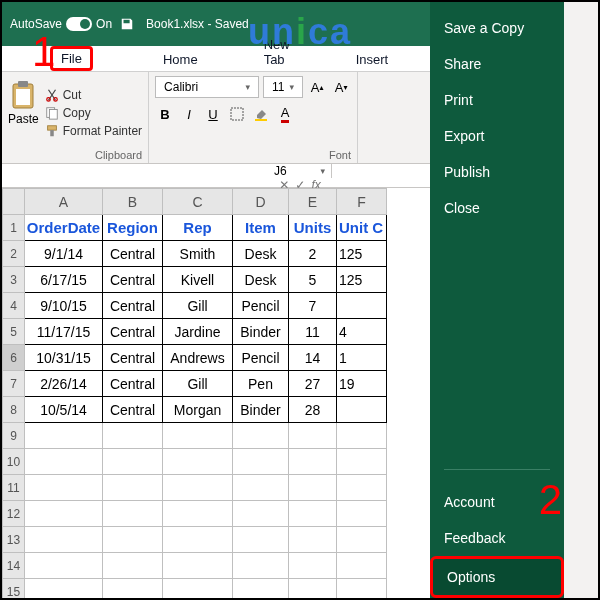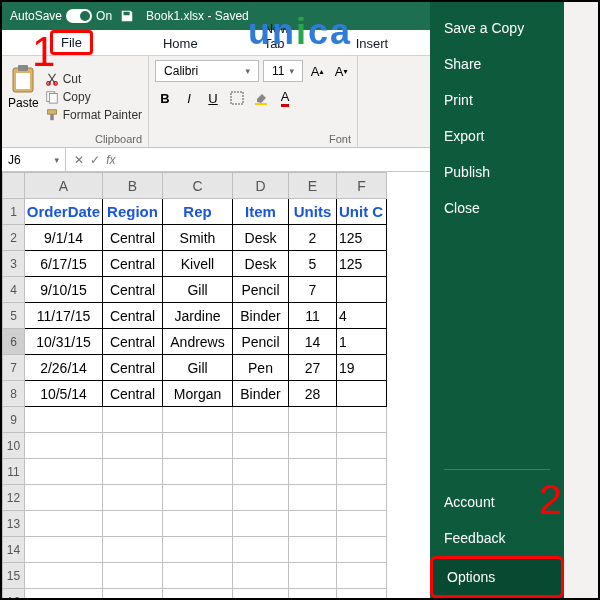--- a/index.html
+++ b/index.html
@@ -1,18 +1,18 @@
 <!DOCTYPE html>
 <html><head>
 <meta charset="utf-8">
 <style>
   * { box-sizing: border-box; margin: 0; padding: 0; font-family: 'Segoe UI', Arial, sans-serif; }
   body { width: 600px; height: 600px; overflow: hidden; background: #fff; position: relative; border: 2px solid #000; }
 
-  .titlebar { height: 28px; background: #1e6f50; color: #fff; display: flex; align-items: center; font-size: 12px; padding: 0 8px; gap: 8px; }
+  .titlebar { height: 44px; background: #1e6f50; color: #fff; display: flex; align-items: center; font-size: 12px; padding: 0 8px; gap: 8px; }
   .autosave-toggle { display: flex; align-items: center; gap: 4px; }
   .toggle { width: 26px; height: 14px; background: #fff; border-radius: 7px; position: relative; }
   .toggle-knob { width: 10px; height: 10px; background: #1e6f50; border-radius: 50%; position: absolute; right: 2px; top: 2px; }
   .qat-icon { width: 14px; height: 14px; display: inline-flex; align-items: center; justify-content: center; color: #fff; }
 
   .ribbon-tabs { height: 26px; background: #fff; display: flex; align-items: flex-end; font-size: 13px; border-bottom: 1px solid #d0d0d0; padding-left: 4px; gap: 2px; }
   .tab { padding: 4px 10px; color: #0f172a; cursor: pointer; margin-left: 44px; }
   .tab.file { border: 3px solid #ff0000; border-radius: 4px; padding: 2px 8px; margin-right: 14px; position: relative; }
   .callout-1 { position: absolute; left: 30px; top: 26px; font-size: 42px; color: #ff0000; font-weight: 400; z-index: 5; pointer-events: none; }
 
@@ -27,21 +27,21 @@
   .mini-ico { width: 14px; height: 14px; display: inline-block; }
 
   .font-group .group-content { flex-direction: column; gap: 6px; }
   .font-row { display: flex; gap: 4px; align-items: center; }
   .combo { border: 1px solid #bbb; background: #fff; height: 22px; display: flex; align-items: center; padding: 0 8px; font-size: 12px; }
   .combo.font-name { width: 104px; }
   .combo.font-size { width: 40px; }
   .combo .chev { margin-left: auto; font-size: 9px; color: #666; }
   .sq-btn { width: 20px; height: 20px; border: none; background: transparent; font-size: 13px; display: inline-flex; align-items: center; justify-content: center; cursor: pointer; }
 
-  .formula-bar { height: 24px; background: #fff; border-bottom: 1px solid #c8c6c4; display: flex; align-items: center; font-size: 12px; }
+  .formula-bar { height: 24px; background: #fff; border-bottom: 1px solid #c8c6c4; display: flex; align-items: center; font-size: 12px; flex-direction: column; }
   .name-box { width: 64px; border-right: 1px solid #c8c6c4; padding: 0 6px; display: flex; align-items: center; height: 100%; }
   .name-box .chev { margin-left: auto; font-size: 9px; color: #666; }
   .fx-btns { display: flex; align-items: center; gap: 6px; padding: 0 8px; color: #777; }
   .fx-label { font-style: italic; }
 
   .sheet { position: relative; }
   table { border-collapse: collapse; font-size: 14px; }
   th, td { border: 1px solid #bfbfbf; text-align: center; height: 26px; }
   .corner { width: 22px; background: #e6e6e6; }
   th.colhead { background: #e6e6e6; color: #555; font-weight: 400; width: 70px; }

